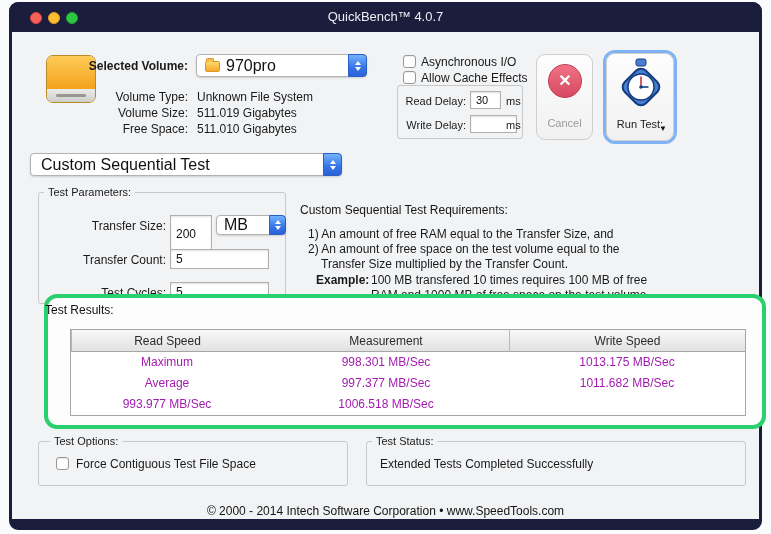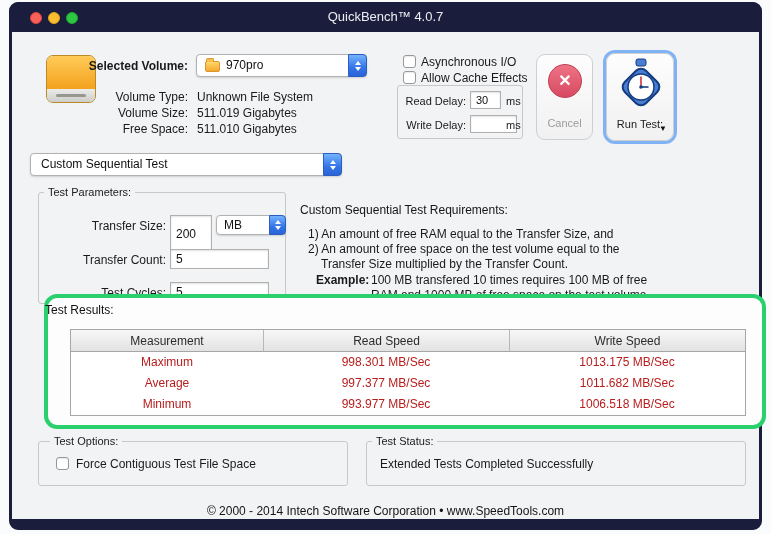--- a/index.html
+++ b/index.html
@@ -12,21 +12,21 @@
   .title-text{position:absolute;left:0;top:0;width:100%;text-align:center;line-height:30px;font-size:13px;color:#edeef3;}
   .traffic{position:absolute;top:10px;width:12px;height:12px;border-radius:50%;}
   .t-red{left:21px;background:#f7615a;border:1px solid #df443e;}
   .t-yellow{left:39px;background:#fcbd2f;border:1px solid #dfa023;}
   .t-green{left:57px;background:#2bc840;border:1px solid #24a334;}
   .label{position:absolute;font-size:12px;white-space:nowrap;}
   .small{font-size:11px;}
   .bold{font-weight:700;}
   .right{text-align:right;}
   .dropdown{position:absolute;background:#fff;border:1px solid #b2b2b2;border-radius:4px;box-shadow:0 1px 2px rgba(0,0,0,.15);}
-  .dd-text{position:absolute;top:0;bottom:0;font-size:12px;line-height:21px;color:#111;white-space:nowrap;}
+  .dd-text{position:absolute;top:0;bottom:0;font-size:16px;line-height:21px;color:#111;white-space:nowrap;}
   .stepper{position:absolute;top:-1px;right:-1px;bottom:-1px;width:19px;background:linear-gradient(180deg,#74b3fd,#3474e8 60%,#2b63d6);border:1px solid #2a5ec4;border-radius:0 4px 4px 0;display:flex;flex-direction:column;align-items:center;justify-content:center;gap:2px;}
   .stepper.thin{width:17px;}
   .tri-up{width:0;height:0;border-left:3.5px solid transparent;border-right:3.5px solid transparent;border-bottom:4.5px solid #fff;}
   .tri-down{width:0;height:0;border-left:3.5px solid transparent;border-right:3.5px solid transparent;border-top:4.5px solid #fff;}
   .textfield{position:absolute;border:1px solid #b0b0b0;background:#fff;font:12px "Liberation Sans",sans-serif;color:#111;padding:0 5px;box-shadow:inset 0 1px 2px rgba(0,0,0,.12);}
   .checkbox{position:absolute;width:13px;height:13px;background:#fff;border:1px solid #989898;border-radius:3px;box-shadow:inset 0 1px 1px rgba(0,0,0,.08);}
   .groupbox{position:absolute;border:1px solid #c8c8c8;border-radius:3px;}
   .grouplabel{position:absolute;background:#f2f3f5;padding:0 4px;font-size:11px;color:#1a1a1a;white-space:nowrap;}
   .btn{position:absolute;background:linear-gradient(#fdfdfd,#f1f1f1);border:1px solid #cfcfcf;border-radius:9px;}
   .focus-ring{box-shadow:0 0 0 3px rgba(98,162,246,.8);}
@@ -37,21 +37,21 @@
   .folder{position:absolute;left:8px;top:6px;width:15px;height:11px;background:linear-gradient(#ffd76b,#f5a82d);border:1px solid #d9962a;border-radius:2px;}
   .folder:before{content:"";position:absolute;left:0;top:-4px;width:6px;height:3px;background:#f8c14c;border:1px solid #d9962a;border-bottom:none;border-radius:2px 2px 0 0;}
   .drive{position:absolute;left:46px;top:55px;width:50px;height:48px;border-radius:7px;overflow:hidden;border:1px solid #b98a25;}
   .drive-top{height:33px;background:linear-gradient(180deg,#ffcb58,#f3a21e);}
   .drive-bottom{height:15px;background:linear-gradient(180deg,#ebebe9,#c8c8c4);position:relative;}
   .drive-slot{position:absolute;left:9px;right:9px;top:5px;height:3px;background:#97978f;border-radius:2px;}
   .green-box{position:absolute;left:44px;top:294px;width:722px;height:135px;background:#fdfdfd;border:4px solid #2bd06e;border-radius:13px;}
   .results-table{position:absolute;left:70px;top:329px;width:676px;border:1px solid #a6a6a6;background:#fff;display:grid;grid-template-columns:192px 246px 236px;}
   .th{height:22px;line-height:22px;text-align:center;font-size:12px;color:#2b2b2b;background:linear-gradient(#f7f7f7,#e2e2e2);border-bottom:1px solid #a6a6a6;}
   .th.sep{border-left:1px solid #b8b8b8;}
-  .td{height:21px;line-height:21px;text-align:center;font-size:12px;color:#b91c1c;}
+  .td{height:21px;line-height:21px;text-align:center;font-size:12px;color:#a21caf;}
   .footer-text{position:absolute;left:9px;top:504px;width:753px;text-align:center;font-size:12px;color:#141414;}
 </style>
 </head>
 <body>
 
 <div class="screen">
 
   <div class="window"></div>
 
   <div class="titlebar">
@@ -149,33 +149,32 @@
   <div class="label" style="left:308px;top:242px;">2) An amount of free space on the test volume equal to the</div>
   <div class="label" style="left:321px;top:257px;">Transfer Size multiplied by the Transfer Count.</div>
   <div class="label bold" style="left:316px;top:273px;">Example:</div>
   <div class="label" style="left:371px;top:273px;">100 MB transfered 10 times requires 100 MB of free</div>
   <div class="label" style="left:371px;top:288px;">RAM and 1000 MB of free space on the test volume.</div>
 
   <div class="green-box"></div>
   <div class="label" style="left:45px;top:303px;color:#111;">Test Results:</div>
 
   <div class="results-table">
+    <div class="th sep">Read Speed</div>
     <div class="th">Measurement</div>
-    <div class="th sep">Read Speed</div>
     <div class="th sep">Write Speed</div>
 
     <div class="td">Maximum</div>
     <div class="td">998.301 MB/Sec</div>
     <div class="td">1013.175 MB/Sec</div>
 
     <div class="td">Average</div>
     <div class="td">997.377 MB/Sec</div>
     <div class="td">1011.682 MB/Sec</div>
 
-    <div class="td">Minimum</div>
     <div class="td">993.977 MB/Sec</div>
     <div class="td">1006.518 MB/Sec</div>
   </div>
 
   <div class="groupbox" style="left:38px;top:441px;width:310px;height:45px;"></div>
   <div class="grouplabel" style="left:50px;top:435px;">Test Options:</div>
   <span class="checkbox" style="left:56px;top:457px;"></span>
   <div class="label" style="left:76px;top:457px;">Force Contiguous Test File Space</div>
 
   <div class="groupbox" style="left:366px;top:441px;width:380px;height:45px;"></div>

